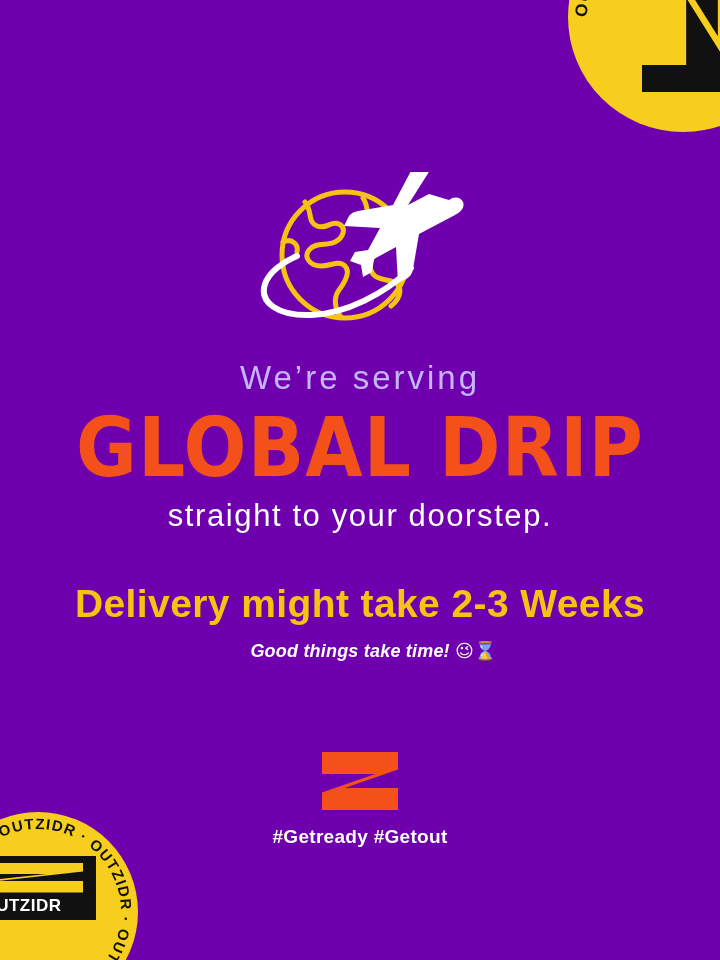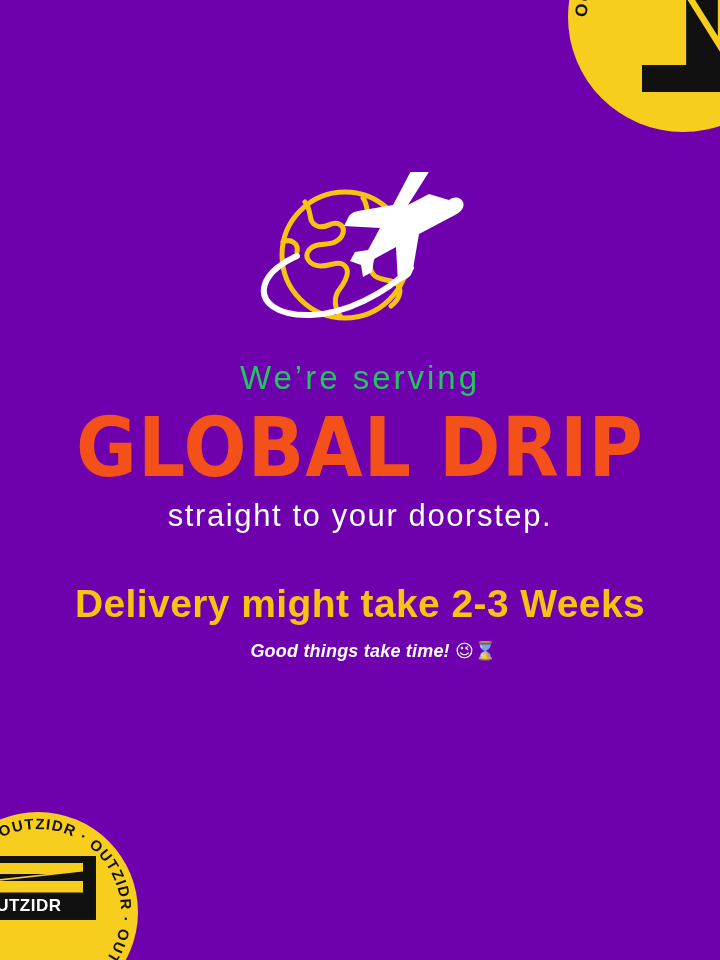--- a/index.html
+++ b/index.html
@@ -113,21 +113,21 @@
   
   #copy {
     position: absolute;
     left: 0;
     right: 0;
     top: 360px;
     text-align: center;
   }
   #line-serving {
     font-size: 33px;
-    color: #22c55e;
+    color: #c4b5fd;
     letter-spacing: 3px;
     font-weight: 400;
     line-height: 1.1;
   }
   #headline {
     font-size: 70px;
     line-height: 1.0;
     color: #F4511A;
     font-weight: 700;
     letter-spacing: 1px;
@@ -232,20 +232,24 @@
     <div id="line-serving">We’re serving</div>
     <div id="headline">GLOBAL DRIP</div>
     <div id="line-doorstep">straight to your doorstep.</div>
     <div id="line-delivery">Delivery might take 2-3 Weeks</div>
     <div id="line-goodthings">
       <span>Good things take time!</span>
       <span class="emoji">😉⌛</span>
     </div>
   </div>
 
+  <div id="footer">
+    <div id="footer-zmark" class="zmark zmark-shape z-orange"></div>
+    <div id="hashtags">#Getready #Getout</div>
+  </div>
 
   <div id="badge-bottom-left" class="badge">
     <div class="rim-text">
       <svg viewBox="0 0 200 200" xmlns="http://www.w3.org/2000/svg">
         <defs>
           <path id="rimpath-bl" d="M 100,100 m -83,0 a 83,83 0 1,1 166,0 a 83,83 0 1,1 -166,0"></path>
         </defs>
         <text font-size="15">
           <textPath href="#rimpath-bl" startOffset="0">OUTZIDR · OUTZIDR · OUTZIDR · OUTZIDR · </textPath>
         </text>

